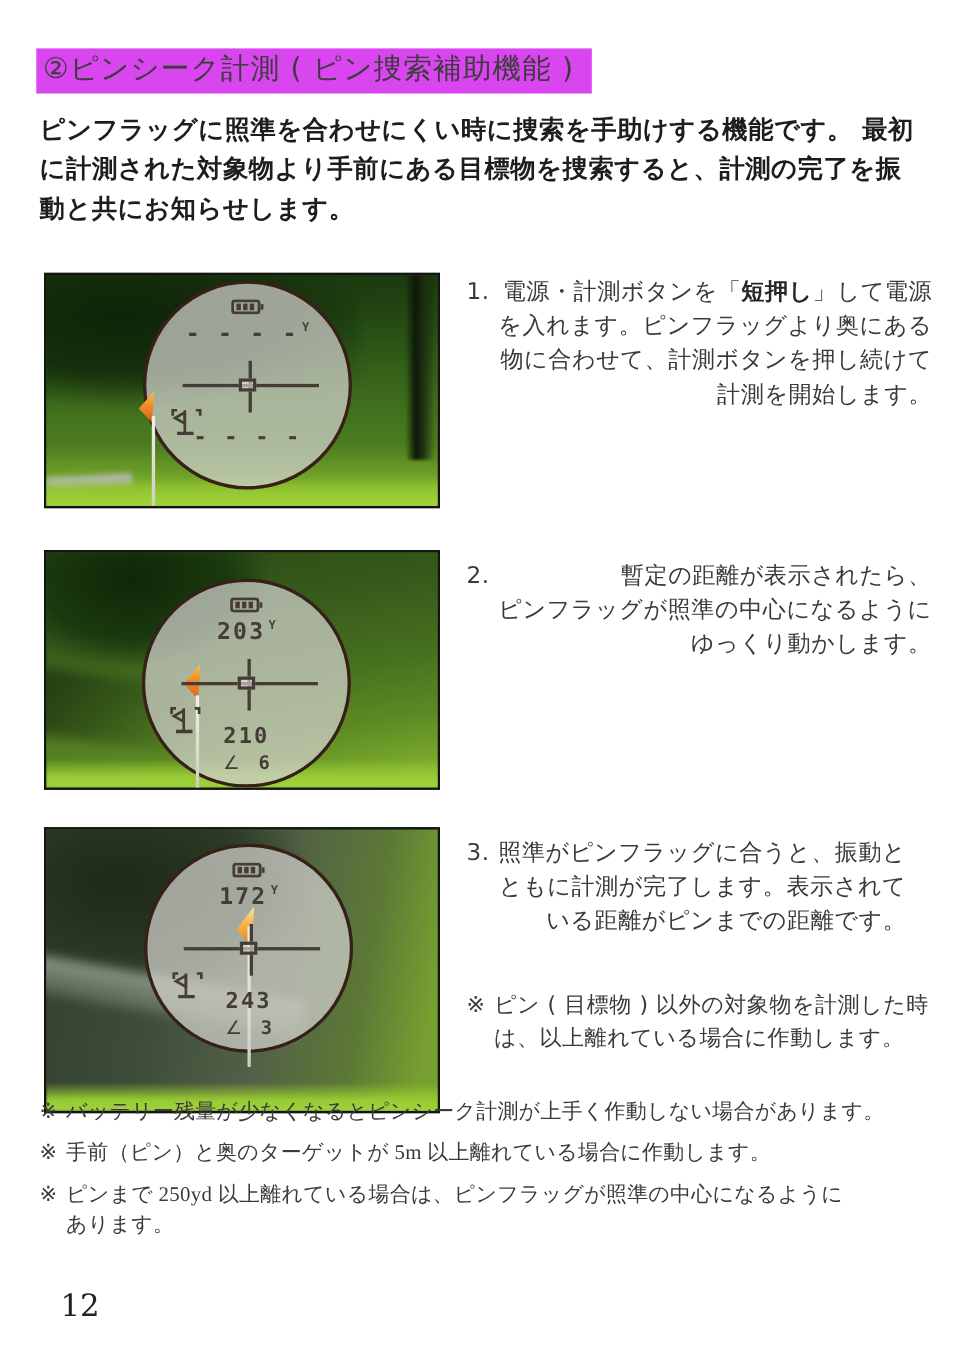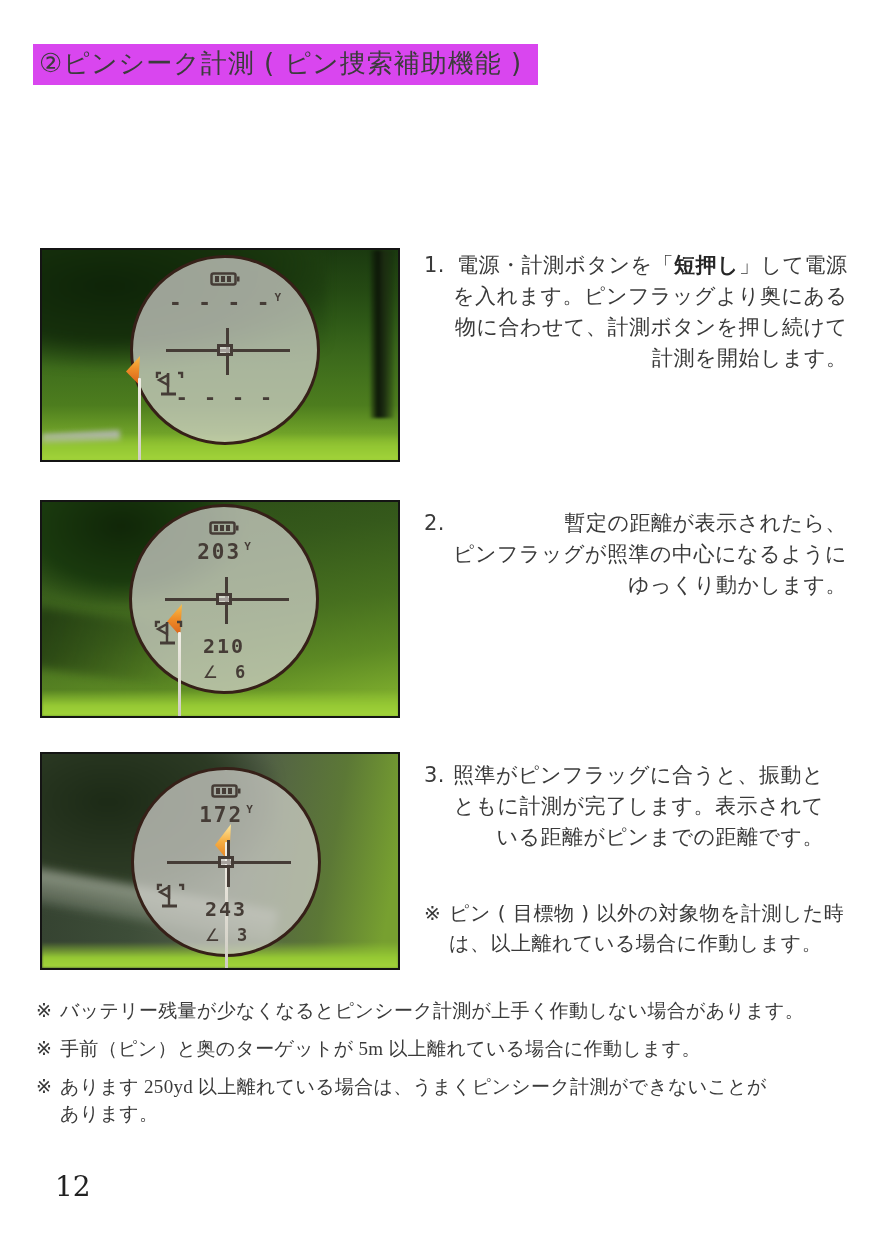--- a/index.html
+++ b/index.html
@@ -23,21 +23,21 @@
     line-height:36px; letter-spacing:0.5px; white-space:pre-line;
   }
 
   
   .figure {
     position:absolute; width:360px; border:2px solid #141414;
     box-sizing:border-box; overflow:hidden; background:#234512;
   }
   .fig1 { left:40px; top:248px; height:214px; }
   .fig2 { left:40px; top:500px; height:218px; }
-  .fig3 { left:40px; top:752px; height:218px; }
+  .fig3 { left:40px; top:752px; height:260px; }
 
   .photo { position:absolute; inset:0; }
   .photo1 {
     background:linear-gradient(180deg,#1b3a10 0%,#254a13 20%,#2f5a17 35%,#3a671b 48%,#44731d 62%,#4d7d1e 74%,#6d9f28 86%,#8abd2f 95%,#93c733 100%);
   }
   .photo1::before {
     content:""; position:absolute; left:-25px; top:-20px; width:310px; height:140px;
     background:radial-gradient(ellipse at 30% 40%, #0e2408 0%, #16300c 45%, rgba(22,48,12,0) 72%),
                radial-gradient(ellipse at 72% 22%, #1d3c10 0%, rgba(29,60,16,0) 65%);
     filter:blur(4px);
@@ -99,21 +99,21 @@
   .fig3 .flag-cloth { left:173px; top:70px; width:16px; height:38px;
     background:linear-gradient(180deg,#fdeaa2 0%, #f7b045 45%, #e07b1e 100%); }
 
   
   .scope {
     position:absolute; width:190px; height:190px; border-radius:50%;
     border:3px solid #362018; background:rgba(207,206,201,0.74);
     box-sizing:border-box;
   }
   .fig1 .scope { left:88px; top:5px; }
-  .fig2 .scope { left:87px; top:2px; }
+  .fig2 .scope { left:87px; top:24px; }
   .fig3 .scope { left:89px; top:13px; }
 
   .lcd { color:#453c36; font-family:"DejaVu Sans Mono", monospace; font-weight:bold; }
   .battery { position:absolute; top:14px; left:50%; transform:translateX(-50%); z-index:14; }
   .lcd-top {
     position:absolute; top:33px; left:0; width:100%; text-align:center;
     font-size:21px; letter-spacing:2px; z-index:14;
   }
   .lcd-unit { font-size:11px; vertical-align:9px; letter-spacing:0; margin-left:3px; }
   .lcd-bottom {
@@ -168,20 +168,23 @@
     font-family:"DejaVu Serif", serif; font-size:28px; color:#222;
   }
 </style>
 </head>
 <body>
 
 <div class="page">
 
   <div class="header-band">②ピンシーク計測 ( ピン捜索補助機能 )</div>
 
+  <p class="intro">ピンフラッグに照準を合わせにくい時に捜索を手助けする機能です。 最初
+に計測された対象物より手前にある目標物を捜索すると、計測の完了を振
+動と共にお知らせします。</p>
 
   <div class="figure fig1">
     <div class="photo photo1">
       <div class="trunk1"></div>
       <div class="path1"></div>
       <div class="bright-band"></div>
     </div>
     <div class="flag-cloth"></div>
     <div class="flag-pole"></div>
     <div class="scope">
@@ -300,20 +303,20 @@
     <div class="note">
       <span class="marker">※</span>
       <div class="note-text">バッテリー残量が少なくなるとピンシーク計測が上手く作動しない場合があります。</div>
     </div>
     <div class="note">
       <span class="marker">※</span>
       <div class="note-text">手前（ピン）と奥のターゲットが 5m 以上離れている場合に作動します。</div>
     </div>
     <div class="note">
       <span class="marker">※</span>
-      <div class="note-text">あります 250yd 以上離れている場合は、うまくピンシーク計測ができないことが
+      <div class="note-text">ピンまで 250yd 以上離れている場合は、ピンフラッグが照準の中心になるように
 あります。</div>
     </div>
   </div>
 
   <div class="page-number">12</div>
 
 </div>
 
 </body></html>

